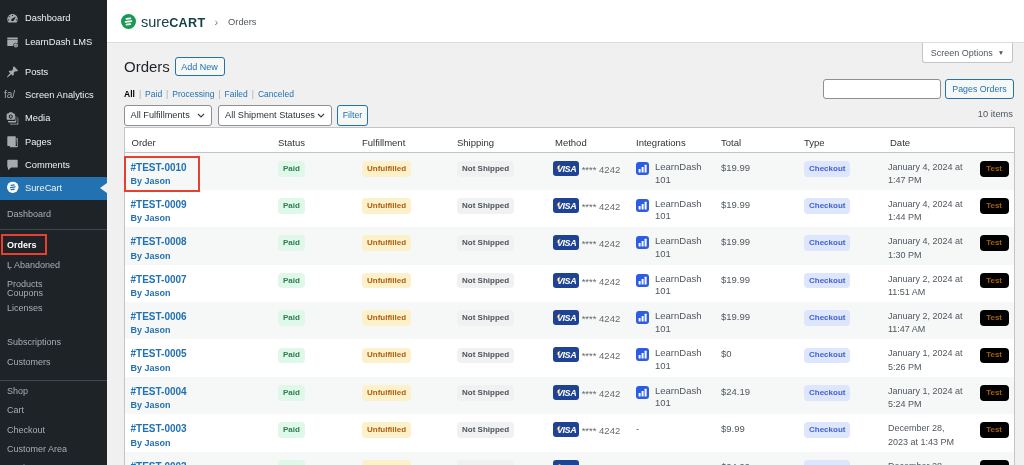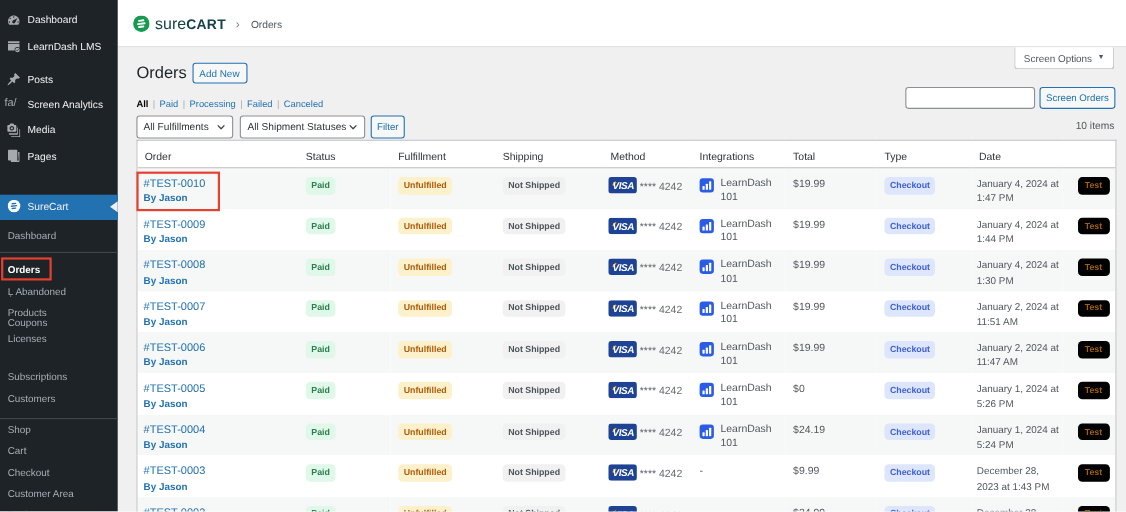--- a/index.html
+++ b/index.html
@@ -63,21 +63,21 @@
 
 #tbl { position:absolute; left:123.5px; top:127px; width:890px; border-collapse:collapse; table-layout:fixed;
   background:#fff; border:1px solid #c3c4c7; font-size:9.5px; color:#50575e; }
 #tbl th { height:25px; text-align:left; font-weight:400; color:#2c3338; font-size:9.5px; padding:9px 8px 0 7px;
   vertical-align:top; border-bottom:1px solid #c3c4c7; }
 #tbl td { height:37.4px; vertical-align:top; padding:8px 8px 0 7px; line-height:13.4px; white-space:nowrap; overflow:hidden; }
 #tbl td:first-child { padding-left:6px; }
 #tbl td.datec { font-size:9px; padding-left:5px; }
 #tbl td.testc { text-align:right; padding-right:5px; }
 #tbl tbody tr.alt { background:#f6f7f7; }
-a.order { color:#2271b1; font-weight:400; text-decoration:none; font-size:10px; }
+a.order { color:#2271b1; font-weight:700; text-decoration:none; font-size:10px; }
 a.by { color:#2271b1; text-decoration:none; font-size:9px; font-weight:700; }
 .badge { display:inline-block; font-size:8px; font-weight:700; line-height:8px; padding:3.8px 5px; border-radius:4px; }
 .b-paid { background:#e0f8e9; color:#2e7d4f; }
 .b-unf { background:#fdf1cb; color:#ae5d0c; }
 .b-ship { background:#f1f1f2; color:#4c5359; }
 .b-chk { background:#dde6fc; color:#4061d2; }
 .b-test { background:#000000; color:#a16207; padding:3.8px 6.5px; }
 .visa { display:inline-block; width:26px; height:15px; vertical-align:-3.5px; margin-left:-2px; }
 .card { color:#646970; font-size:9.5px; }
 .integ { display:flex; }
@@ -121,21 +121,21 @@
       </svg>
     </span></div>
 <div class="selbox" id="sel2">All Shipment Statuses <span class="chev">
       <svg width="8" height="5" viewBox="0 0 8 5">
         <path d="M1 1l3 3 3-3" stroke="#3c434a" stroke-width="1.2" fill="none"></path>
       </svg>
     </span></div>
 <div id="filterbtn">Filter</div>
 
 <div id="searchbox"></div>
-<div id="searchbtn">Screen Orders</div>
+<div id="searchbtn">Pages Orders</div>
 <div id="items">10 items</div>
 
 <table id="tbl">
   <colgroup>
     <col style="width:147px">
       <col style="width:84px">
       <col style="width:95px">
       <col style="width:98px">
     <col style="width:81px">
       <col style="width:85px">
@@ -414,20 +414,26 @@
           <path d="M13 11V4c0-.55-.45-1-1-1h-1.67L9 1H5L3.67 3H2c-.55 0-1 .45-1 1v7c0 .55.45 1 1 1h10c.55 0 1-.45 1-1zM7 4.5c1.66 0 3 1.34 3 3s-1.34 3-3 3-3-1.34-3-3 1.34-3 3-3zM7 6c.83 0 1.5.67 1.5 1.5S7.83 9 7 9s-1.5-.67-1.5-1.5S6.17 6 7 6zm7 0v7c0 .55-.45 1-1 1H3v1c0 .55.45 1 1 1h10c.55 0 1-.45 1-1V7c0-.55-.45-1-1-1zm3 2.5V17c0 .55-.45 1-1 1H6v1c0 .55.45 1 1 1h10c.55 0 1-.45 1-1V9.5c0-.55-.45-1-1-1z" transform="scale(1.05)"></path>
         </svg></span>
       <span class="lbl">Media</span>
     </div>
   <div class="mi" style="top:130.5px">
       <span class="ico"><svg width="13" height="13" viewBox="0 0 20 20" fill="#a7aaad">
           <path d="M16 4h2v13c0 .55-.45 1-1 1H6v-2h11zM14 1H3c-.55 0-1 .45-1 1v13c0 .55.45 1 1 1h11c.55 0 1-.45 1-1V2c0-.55-.45-1-1-1z"></path>
         </svg></span>
       <span class="lbl">Pages</span>
     </div>
+  <div class="mi" style="top:153.5px">
+      <span class="ico"><svg width="13" height="13" viewBox="0 0 20 20" fill="#a7aaad">
+          <path d="M3 2h14c.55 0 1 .45 1 1v10c0 .55-.45 1-1 1h-9l-5 4v-4H3c-.55 0-1-.45-1-1V3c0-.55.45-1 1-1z"></path>
+        </svg></span>
+      <span class="lbl">Comments</span>
+    </div>
   <div id="sc-item">
       <div class="mi" style="top:0;height:23.5px">
         <span class="ico" style="left:7px"><svg width="11.5" height="11.5" viewBox="0 0 29 29">
             <circle cx="14.5" cy="14.5" r="14.5" fill="#fff"></circle>
             <g transform="rotate(-8 14.5 14.5)" fill="#2271b1">
               <rect x="9.5" y="7.4" width="11" height="3.4" rx="1.7"></rect>
               <rect x="7" y="12.8" width="15" height="3.4" rx="1.7"></rect>
               <rect x="8" y="18.2" width="11" height="3.4" rx="1.7"></rect>
             </g>
           </svg></span>

